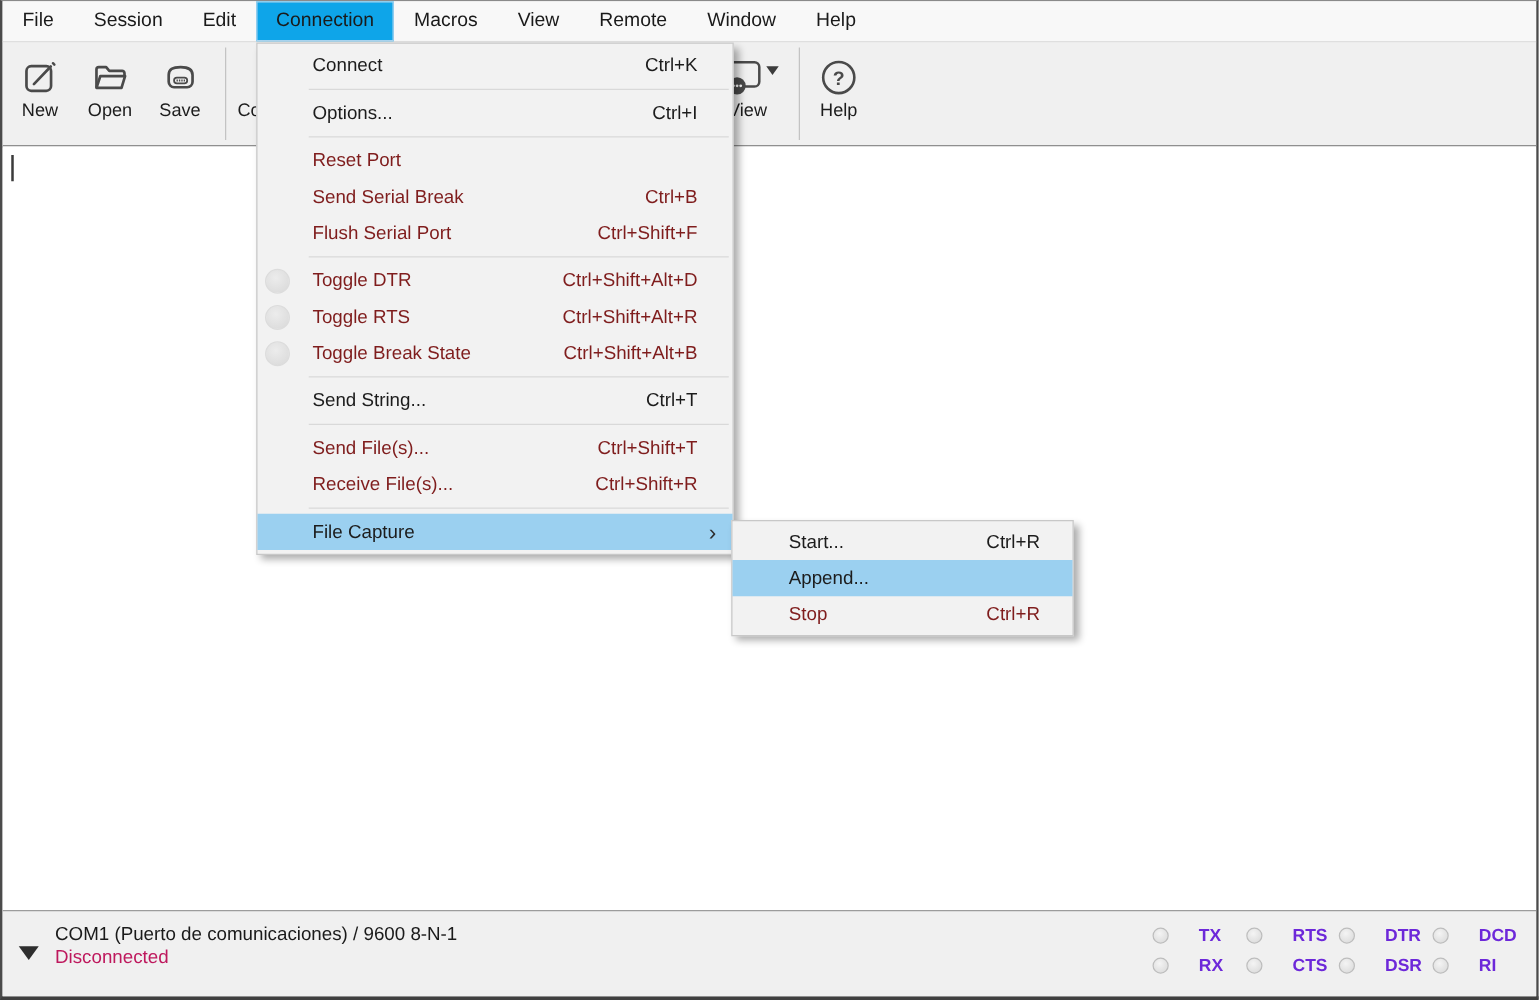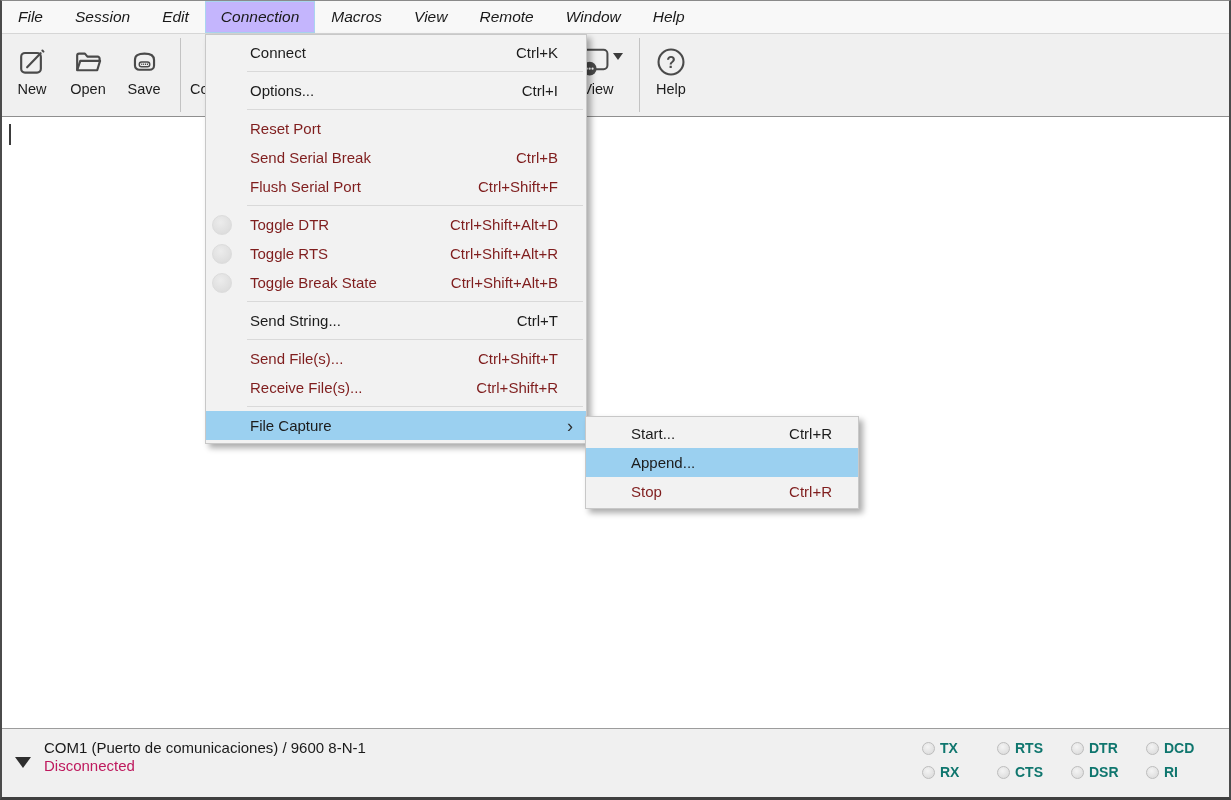--- a/index.html
+++ b/index.html
@@ -15,23 +15,23 @@
     color:#1a1a1a;
   }
   
   .menubar{
     position:absolute;left:0;top:0;width:100%;height:33px;
     background:#f8f8f8;border-bottom:1px solid #d6d6d6;
     display:flex;align-items:stretch;font-size:15.5px;
   }
   .mb-item{
     display:flex;align-items:center;padding:0 15px;cursor:default;
-    border:1px solid transparent;white-space:nowrap;font-style:italic;
-  }
-  .mb-item.active{background:#c4b5fd;border-color:#a9d4ef;text-align:center;}
+    border:1px solid transparent;white-space:nowrap;
+  }
+  .mb-item.active{background:#0ea5e9;border-color:#a9d4ef;text-align:center;}
   
   .toolbar{
     position:absolute;left:0;top:33px;width:100%;height:83px;
     background:#f0f0f0;border-bottom:1px solid #8f8f8f;
   }
   .tbtn{
     position:absolute;top:0;height:82px;display:flex;flex-direction:column;
     align-items:center;padding-top:11px;cursor:default;
   }
   .tbtn .ticon{height:34px;display:flex;align-items:center;justify-content:center;}
@@ -52,21 +52,21 @@
   .tri{position:absolute;left:2px;top:3px;width:0;height:0;
     border-left:8px solid transparent;border-right:8px solid transparent;
     border-top:11px solid #2e2e2e;}
   .conn-info{position:absolute;left:42px;top:10px;line-height:18px;}
   .state-line{color:#be185d;}
   .led-col{position:absolute;top:7px;}
   .led-row{display:flex;align-items:center;height:24px;}
   .led{width:13px;height:13px;border-radius:50%;
     background:radial-gradient(circle at 42% 35%,#f4f4f4,#d7d7d7);
     border:1px solid #bdbdbd;}
-  .led-lbl{margin-left:5px;font-size:14px;font-weight:600;color:#0f766e;}
+  .led-lbl{margin-left:24px;font-size:14px;font-weight:600;color:#6d28d9;}
   
   .menu-popup{
     position:absolute;background:#f2f2f2;border:1px solid #c8c8c8;
     box-shadow:4px 4px 6px rgba(0,0,0,.33);z-index:10;font-size:15px;
   }
   .conn-menu{left:203px;top:33px;width:382px;padding:3px 0;}
   .sub-menu{left:583px;top:415px;width:274px;padding:2px 0;}
   .mi{position:relative;display:flex;align-items:center;height:29px;
     padding:0 28px 0 44px;color:#1c1c1c;cursor:default;white-space:nowrap;}
   .sub-menu .mi{padding:0 26px 0 45px;}

